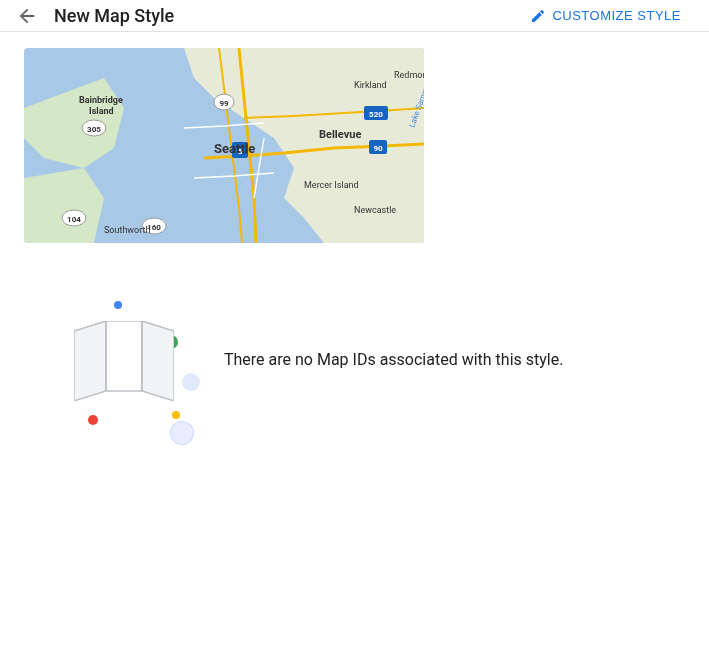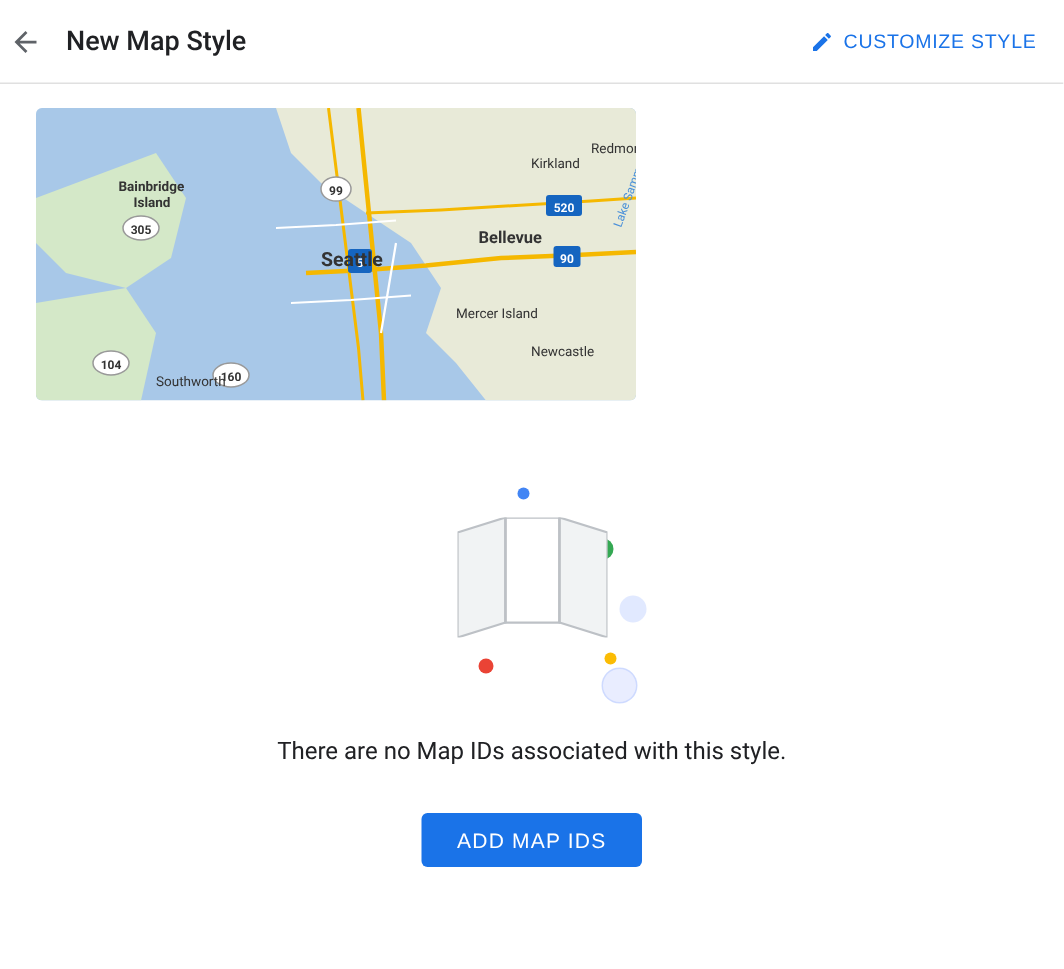--- a/index.html
+++ b/index.html
@@ -8,23 +8,23 @@
       background: #fff;
       width: 709px;
       min-height: 646px;
       overflow-x: hidden;
     }
 
     
     .header {
       display: flex;
       align-items: center;
-      padding: 8px 6px;
+      padding: 8px 16px;
       border-bottom: 1px solid #e0e0e0;
-      height: 56px;
+      height: 32px;
       gap: 16px;
     }
     .header-back {
       cursor: pointer;
       color: #5f6368;
       font-size: 20px;
       display: flex;
       align-items: center;
       text-decoration: none;
     }
@@ -78,21 +78,21 @@
 
     
     .map-svg {
       width: 100%;
       height: 100%;
     }
 
     
     .empty-state {
       display: flex;
-      flex-direction: column;
+      flex-direction: row;
       align-items: center;
       width: 100%;
       padding: 0 0 24px 0;
     }
 
     .map-icon-container {
       position: relative;
       width: 200px;
       height: 160px;
       margin-bottom: 24px;
@@ -229,16 +229,15 @@
 
         <polygon points="68,0 100,10 100,80 68,70" fill="#f1f3f4" stroke="#bdc1c6" stroke-width="1.5"></polygon>
 
         <line x1="32" y1="0" x2="32" y2="70" stroke="#bdc1c6" stroke-width="1.5"></line>
         <line x1="68" y1="0" x2="68" y2="70" stroke="#bdc1c6" stroke-width="1.5"></line>
       </svg>
     </div>
 
     <p class="empty-text">There are no Map IDs associated with this style.</p>
 
-    <button class="add-map-btn">ADD MAP IDS</button>
   </div>
 
 </div>
 
 </body></html>

